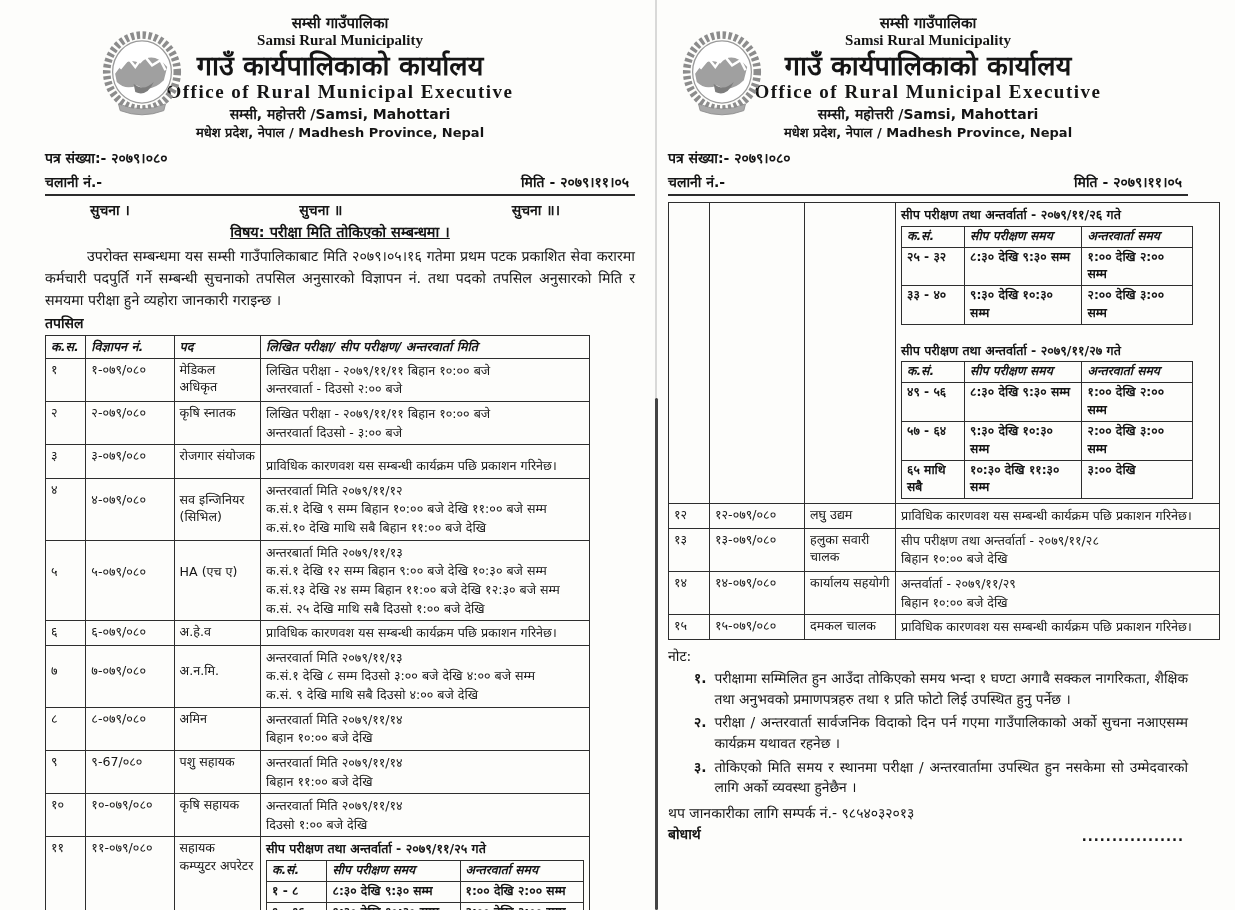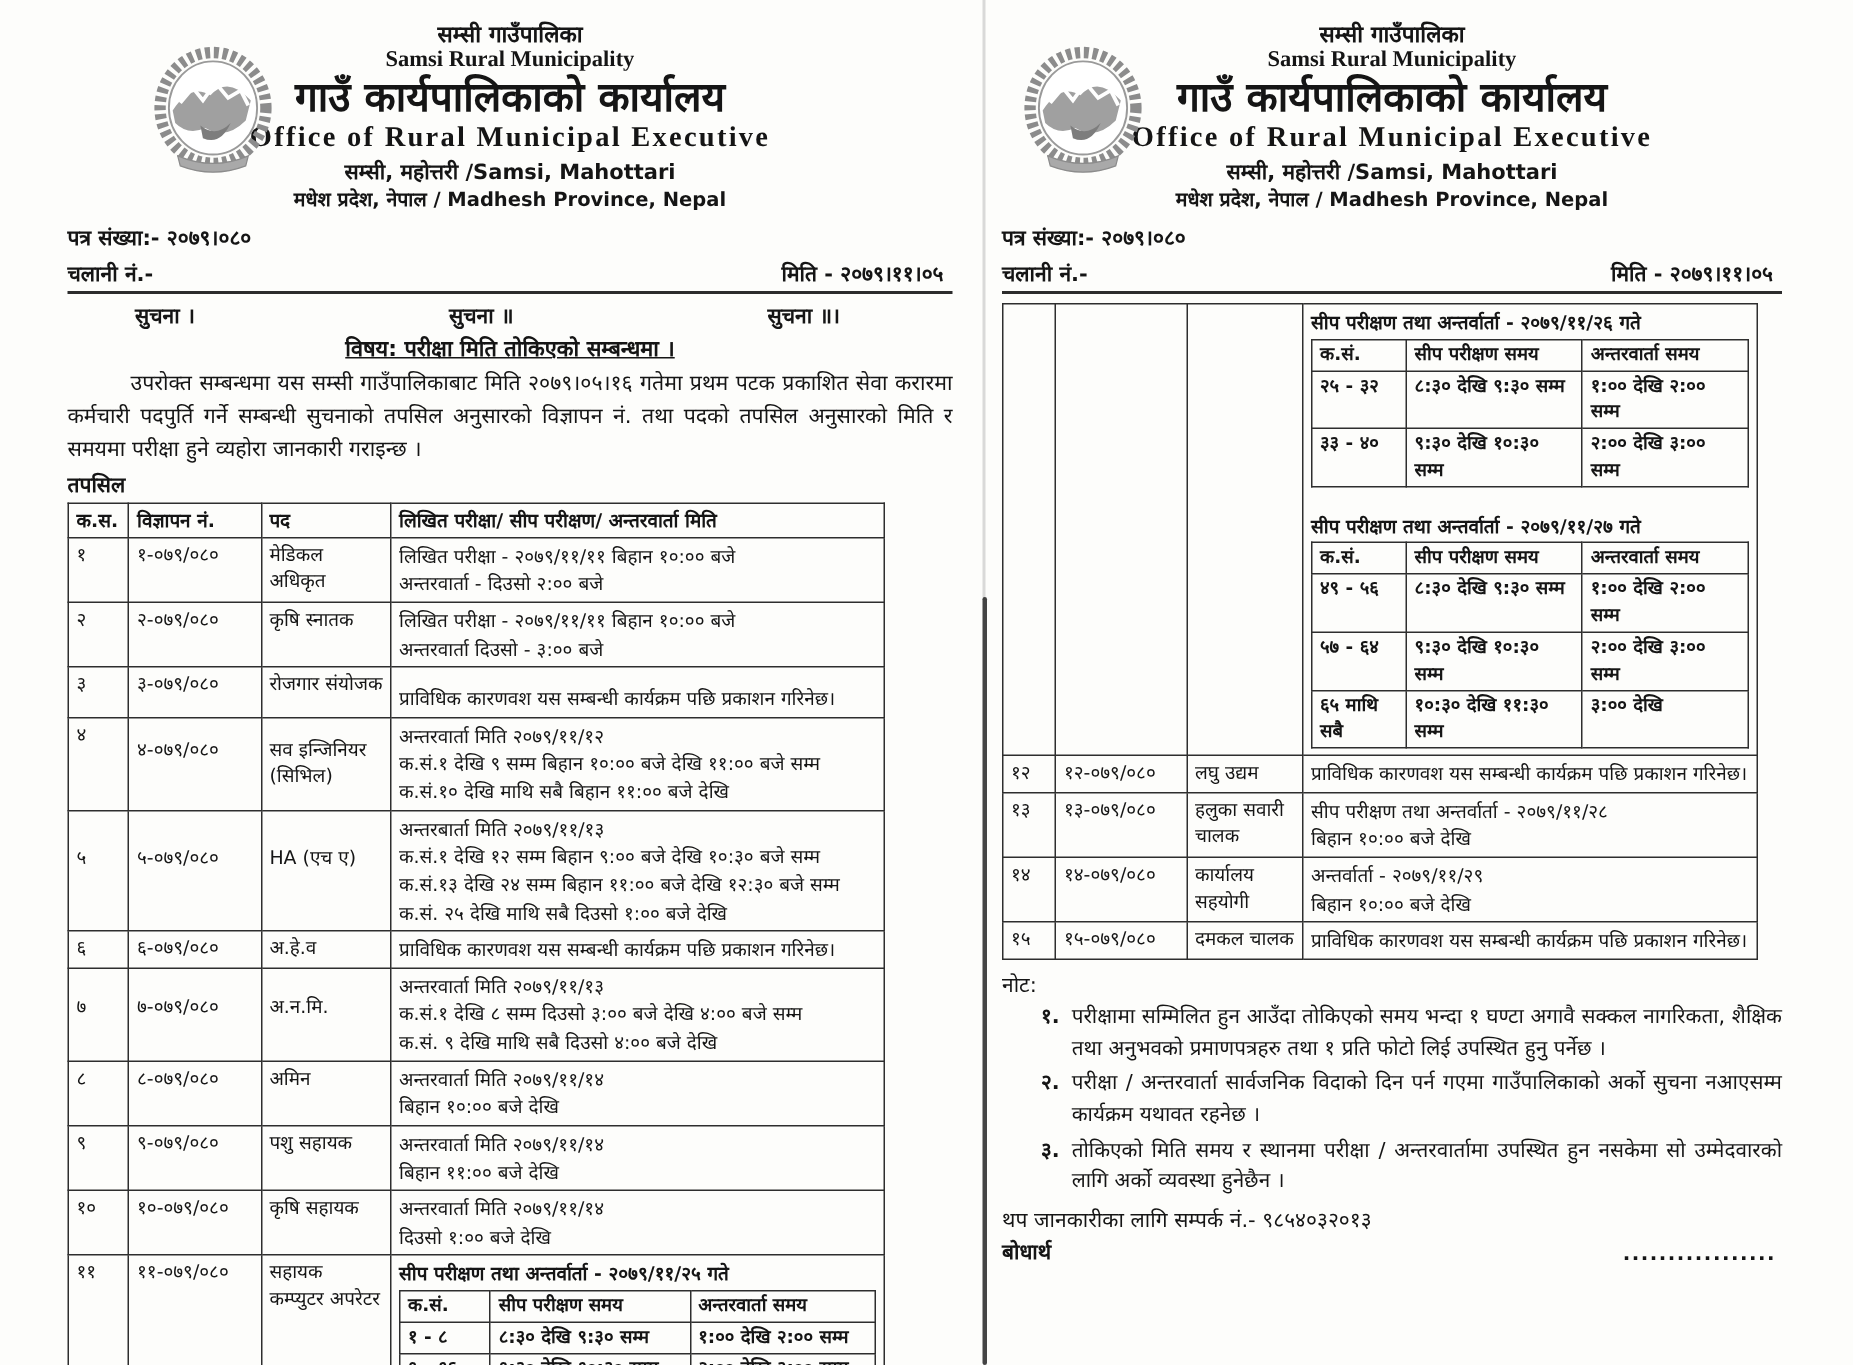--- a/index.html
+++ b/index.html
@@ -30,25 +30,25 @@
   .refs .r2{display:flex;justify-content:space-between;margin-top:5px;gap:48px;}
   .date-val{padding-right:6px;}
 
   .notices{display:flex;justify-content:space-between;padding:4px 75px 0 45px;font-size:14px;font-weight:600;}
   .subject{text-align:center;font-size:14.5px;font-weight:700;text-decoration:underline;margin-top:2px;}
   .body-par{font-size:14.2px;line-height:1.55;text-align:justify;margin-top:4px;text-indent:42px;font-weight:500;}
   .tapasil{font-size:14px;font-weight:600;margin:2px 0 3px 0;}
 
   table{border-collapse:collapse;}
   .main-tbl{width:545px;font-size:12.6px;}
-  .main-tbl-r{width:504px;font-size:12.6px;}
+  .main-tbl-r{width:552px;font-size:12.6px;}
   .main-tbl th,.main-tbl td,.main-tbl-r th,.main-tbl-r td{
     border:1.6px solid #2e2e2e;padding:2px 5px;vertical-align:top;text-align:left;line-height:1.4;
   }
-  .main-tbl th,.main-tbl-r th{font-weight:700;}
+  .main-tbl th,.main-tbl-r th{font-weight:700;font-style:italic;}
   .c-sn{width:30px;}
   .c-adv{width:84px;}
   .c-post{width:88px;}
   .main-tbl-r .c-post{width:80px;}
   .det div{margin:1px 0;}
 
   .skill{font-size:12.3px;margin:2px 0 2px 0;}
   .skill th,.skill td{border:1.4px solid #2e2e2e;padding:1px 5px;vertical-align:top;line-height:1.45;text-align:left;font-weight:600;}
   .skill th{font-weight:700;}
   .sk-l{width:318px;}
@@ -190,21 +190,21 @@
         <td>८</td>
         <td>८-०७९/०८०</td>
         <td>अमिन</td>
         <td class="det">
           <div>अन्तरवार्ता मिति २०७९/११/१४</div>
           <div>बिहान १०:०० बजे देखि</div>
         </td>
       </tr>
       <tr>
         <td>९</td>
-        <td>९-०७९/०८०</td>
+        <td>९-67/०८०</td>
         <td>पशु सहायक</td>
         <td class="det">
           <div>अन्तरवार्ता मिति २०७९/११/१४</div>
           <div>बिहान ११:०० बजे देखि</div>
         </td>
       </tr>
       <tr>
         <td>१०</td>
         <td>१०-०७९/०८०</td>
         <td>कृषि सहायक</td>

